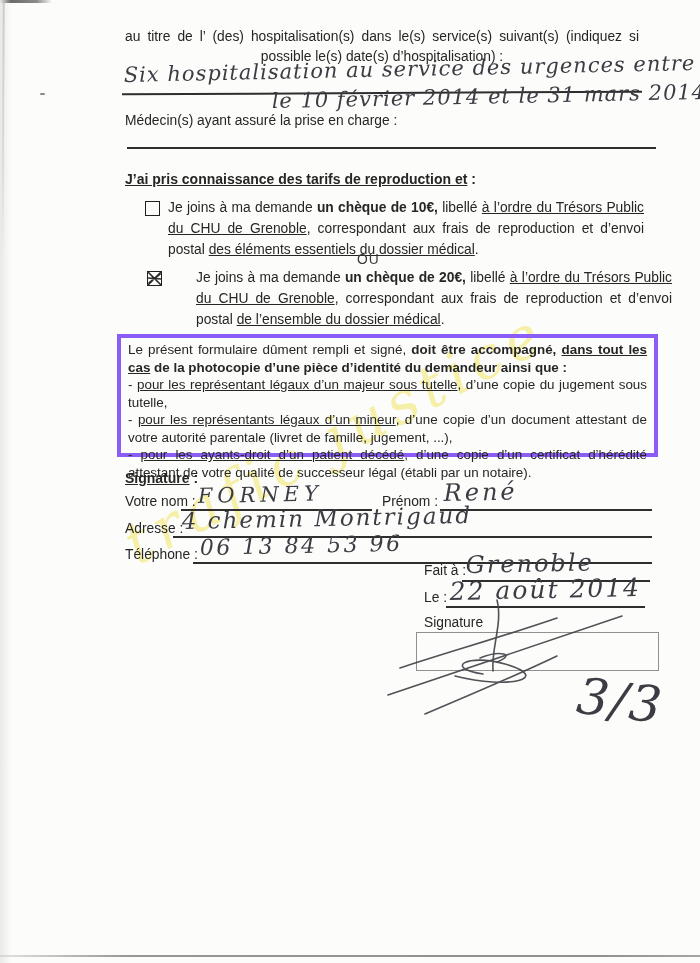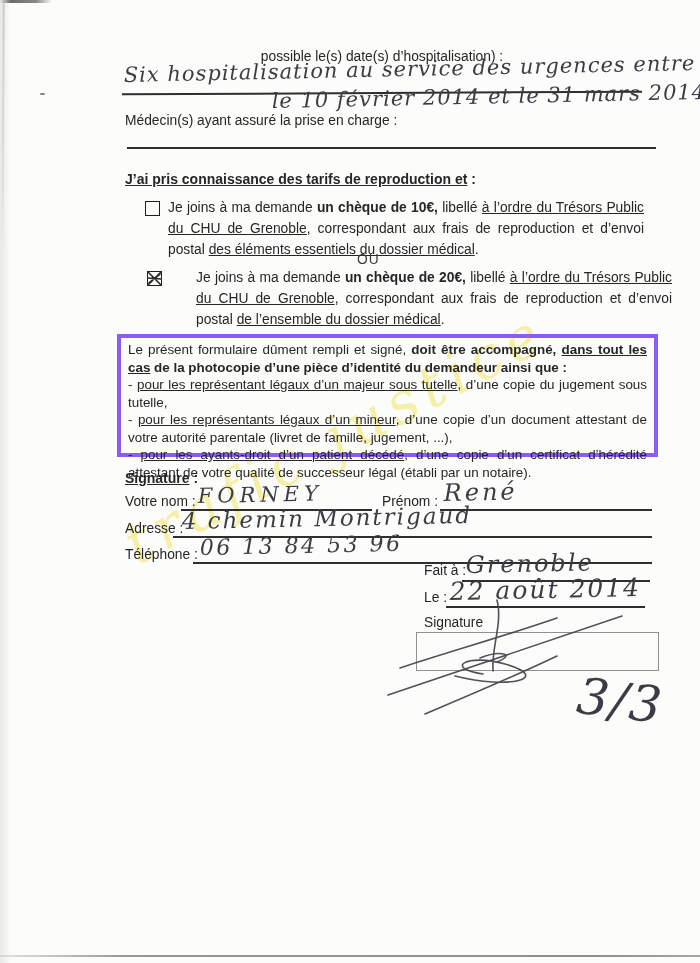--- a/index.html
+++ b/index.html
@@ -72,20 +72,21 @@
 <div class="paper">
 
   <div class="art-top-edge"></div>
   <div class="art-left-line"></div>
   <div class="art-left-shadow"></div>
   <div class="art-bottom-line"></div>
   <div class="art-dot"></div>
 
   <div class="wm">trafic justice</div>
 
+  <div class="layer printed just-last" style="left:125px;top:27px;width:514px;">au titre de l’ (des) hospitalisation(s) dans le(s) service(s) suivant(s) (indiquez si</div>
   <div class="layer printed" style="left:125px;top:47px;width:514px;text-align:center;">possible le(s) date(s) d’hospitalisation) :</div>
 
   <div class="rule" style="left:122px;top:92px;width:520px;transform:rotate(-.3deg);"></div>
   <div class="hand" style="left:124px;top:63px;font-size:21px;letter-spacing:1px;">Six hospitalisation au service des urgences entre</div>
   <div class="hand" style="left:272px;top:89px;font-size:21px;letter-spacing:1px;">le 10 février 2014 et le 31 mars 2014</div>
 
   <div class="layer printed" style="left:125px;top:111px;">Médecin(s) ayant assuré la prise en charge :</div>
   <div class="rule" style="left:127px;top:147px;width:529px;"></div>
 
   <div class="layer printed" style="left:125px;top:169px;font-size:14px;"><span class="seg-b seg-u">J’ai pris connaissance des tarifs de reproduction et</span><span class="seg-b"> :</span></div>

